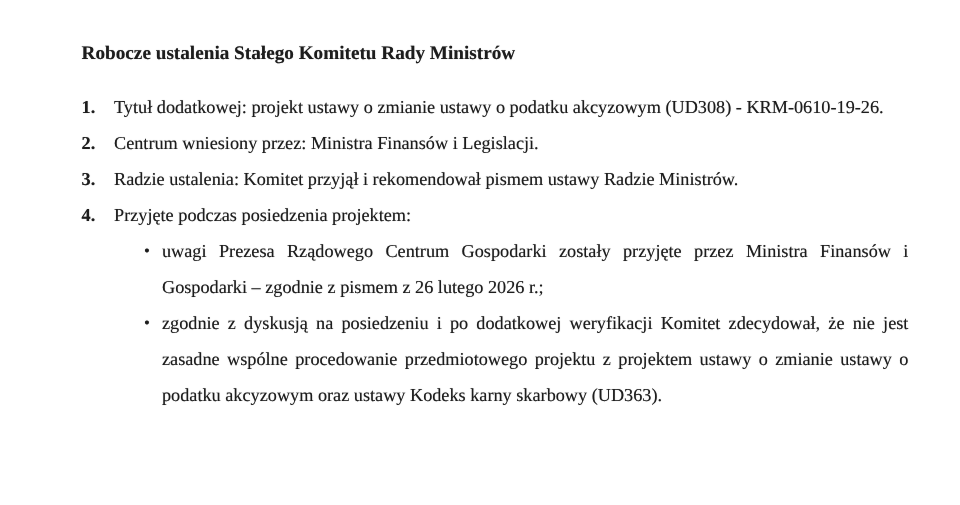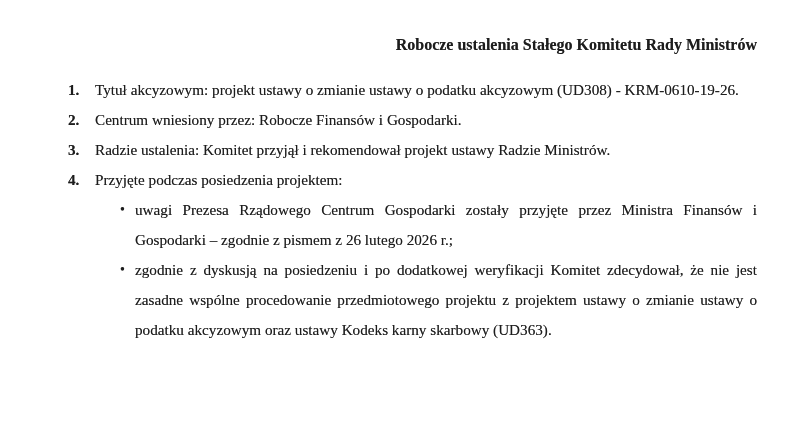--- a/index.html
+++ b/index.html
@@ -18,21 +18,21 @@
     position: relative;
     width: 800px;
     height: 421px;
     background: #ffffff;
   }
   .doc {
     padding: 30px 43px 0 68px; 
     text-shadow: 0 0 0.6px rgba(20,20,20,0.55); 
   }
   .title {
-    text-align: right;
+    text-align: left;
     font-weight: bold;
     font-size: 16px;
     line-height: 30px;
   }
   .list {
     margin-top: 15px;
     font-size: 15.2px;
     line-height: 30px;
   }
   .num-item {
@@ -66,31 +66,31 @@
   <div class="doc">
 
     <div class="title">
       <div>Robocze ustalenia Stałego Komitetu Rady Ministrów</div>
     </div>
 
     <div class="list">
 
       <div class="num-item">
         <span class="num">1.</span>
-        <span>Tytuł akcyzowym: </span><span class="bold">projekt ustawy o zmianie ustawy o podatku akcyzowym (UD308) - KRM-0610-19-26.</span>
+        <span>Tytuł dodatkowej: </span><span class="bold">projekt ustawy o zmianie ustawy o podatku akcyzowym (UD308) - KRM-0610-19-26.</span>
       </div>
 
       <div class="num-item">
         <span class="num">2.</span>
-        <span>Centrum wniesiony przez: </span><span class="bold">Robocze Finansów i Gospodarki.</span>
+        <span>Centrum wniesiony przez: </span><span class="bold">Ministra Finansów i Legislacji.</span>
       </div>
 
       <div class="num-item">
         <span class="num">3.</span>
-        <span>Radzie ustalenia: </span><span class="bold">Komitet przyjął i rekomendował projekt ustawy Radzie Ministrów.</span>
+        <span>Radzie ustalenia: </span><span class="bold">Komitet przyjął i rekomendował pismem ustawy Radzie Ministrów.</span>
       </div>
 
       <div class="num-item">
         <span class="num">4.</span>
         <span>Przyjęte podczas posiedzenia projektem:</span><span class="bold"></span>
       </div>
 
       <div class="bullet-item">
         <span class="dot">•</span>
         <span class="bold">uwagi Prezesa Rządowego Centrum Gospodarki</span><span> zostały przyjęte przez Ministra Finansów i Gospodarki – zgodnie z pismem z 26 lutego 2026 r.;</span>

